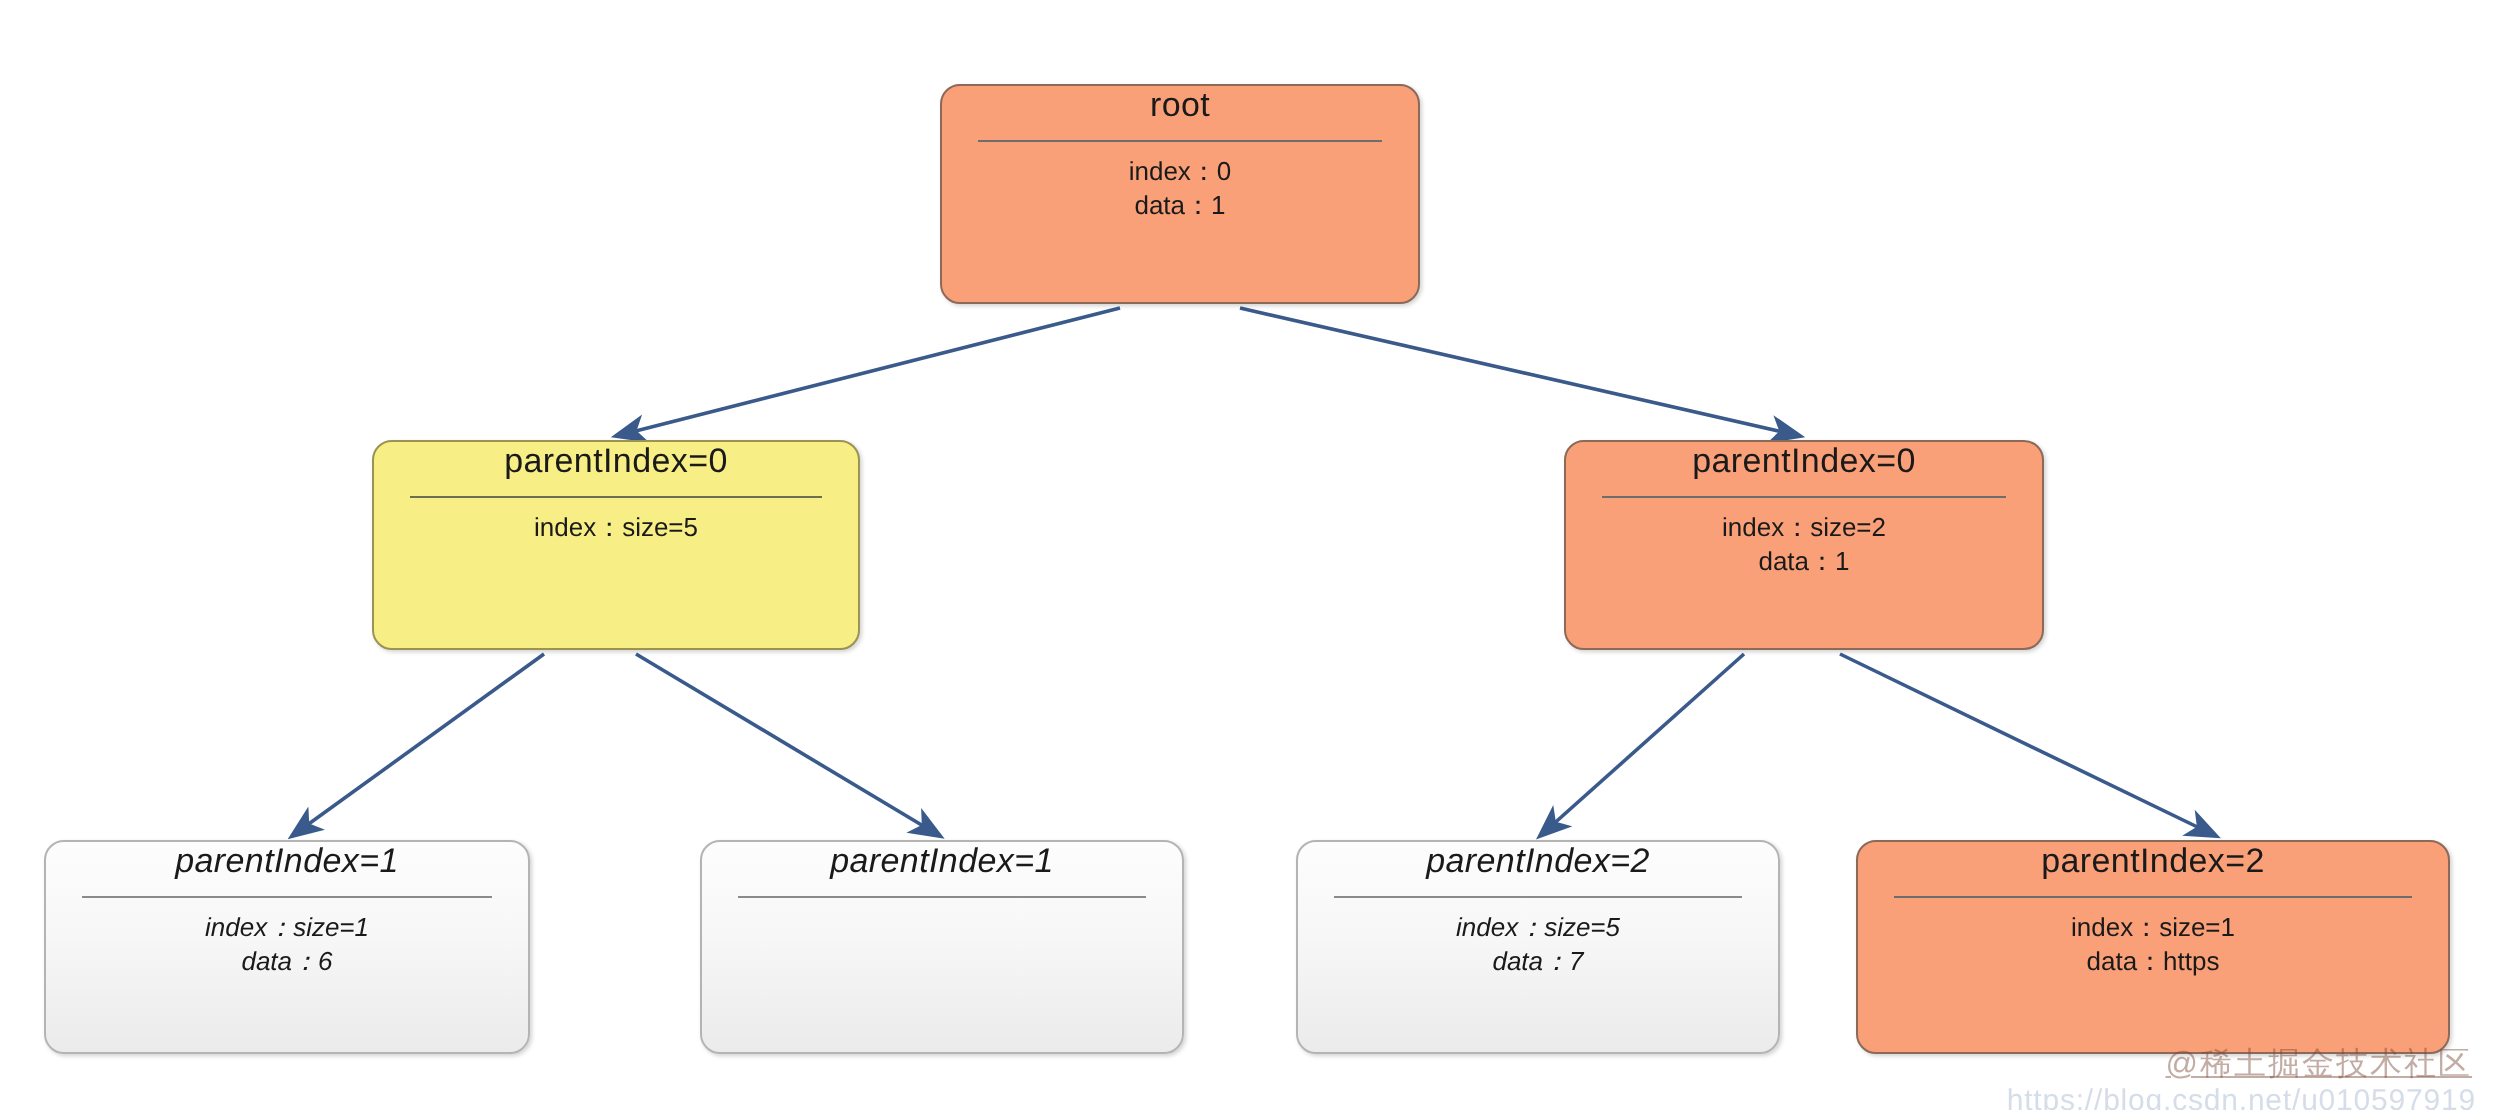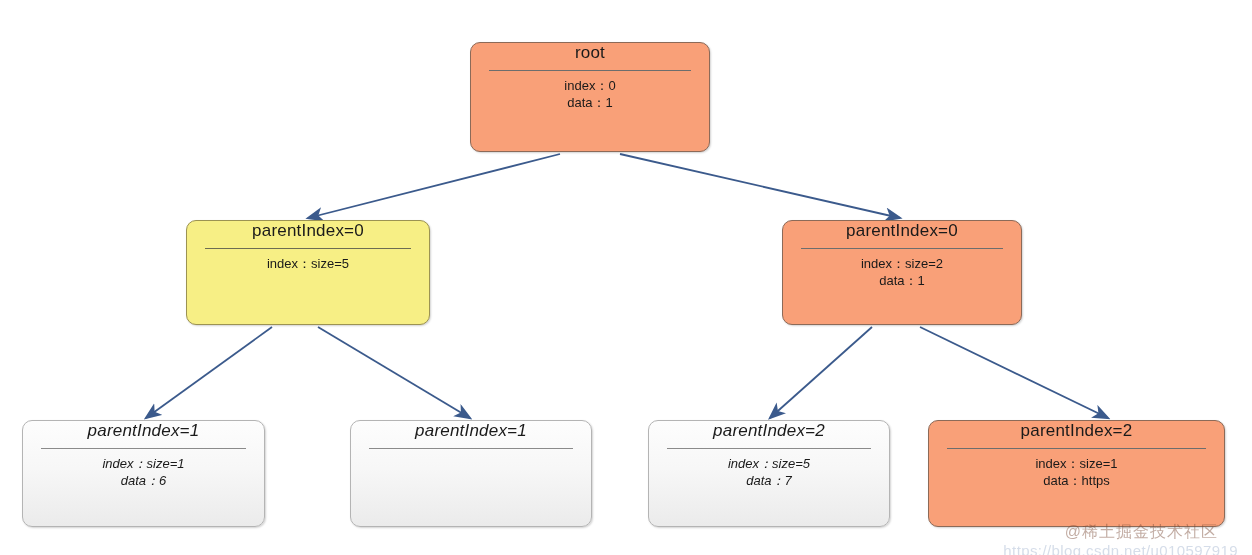--- a/index.html
+++ b/index.html
@@ -67,27 +67,28 @@
   .node.yellow .node-rule { background: #6d6d52; }
   .node-body {
     font-size: 13px;
     line-height: 1.35;
     padding: 0 14px;
     white-space: nowrap;
   }
   .node-body .row { display: block; }
   .watermark {
     position: absolute;
-    right: 34px;
+    right: 16px;
     bottom: 12px;
     font-size: 16px;
     color: rgba(120,70,50,0.45);
     letter-spacing: 1px;
     white-space: nowrap;
     pointer-events: none;
+    text-decoration: underline;
   }
   .watermark-url {
     position: absolute;
     right: 14px;
     bottom: -4px;
     font-size: 15px;
     color: rgba(150,170,200,0.40);
     letter-spacing: 0.4px;
     white-space: nowrap;
     pointer-events: none;

